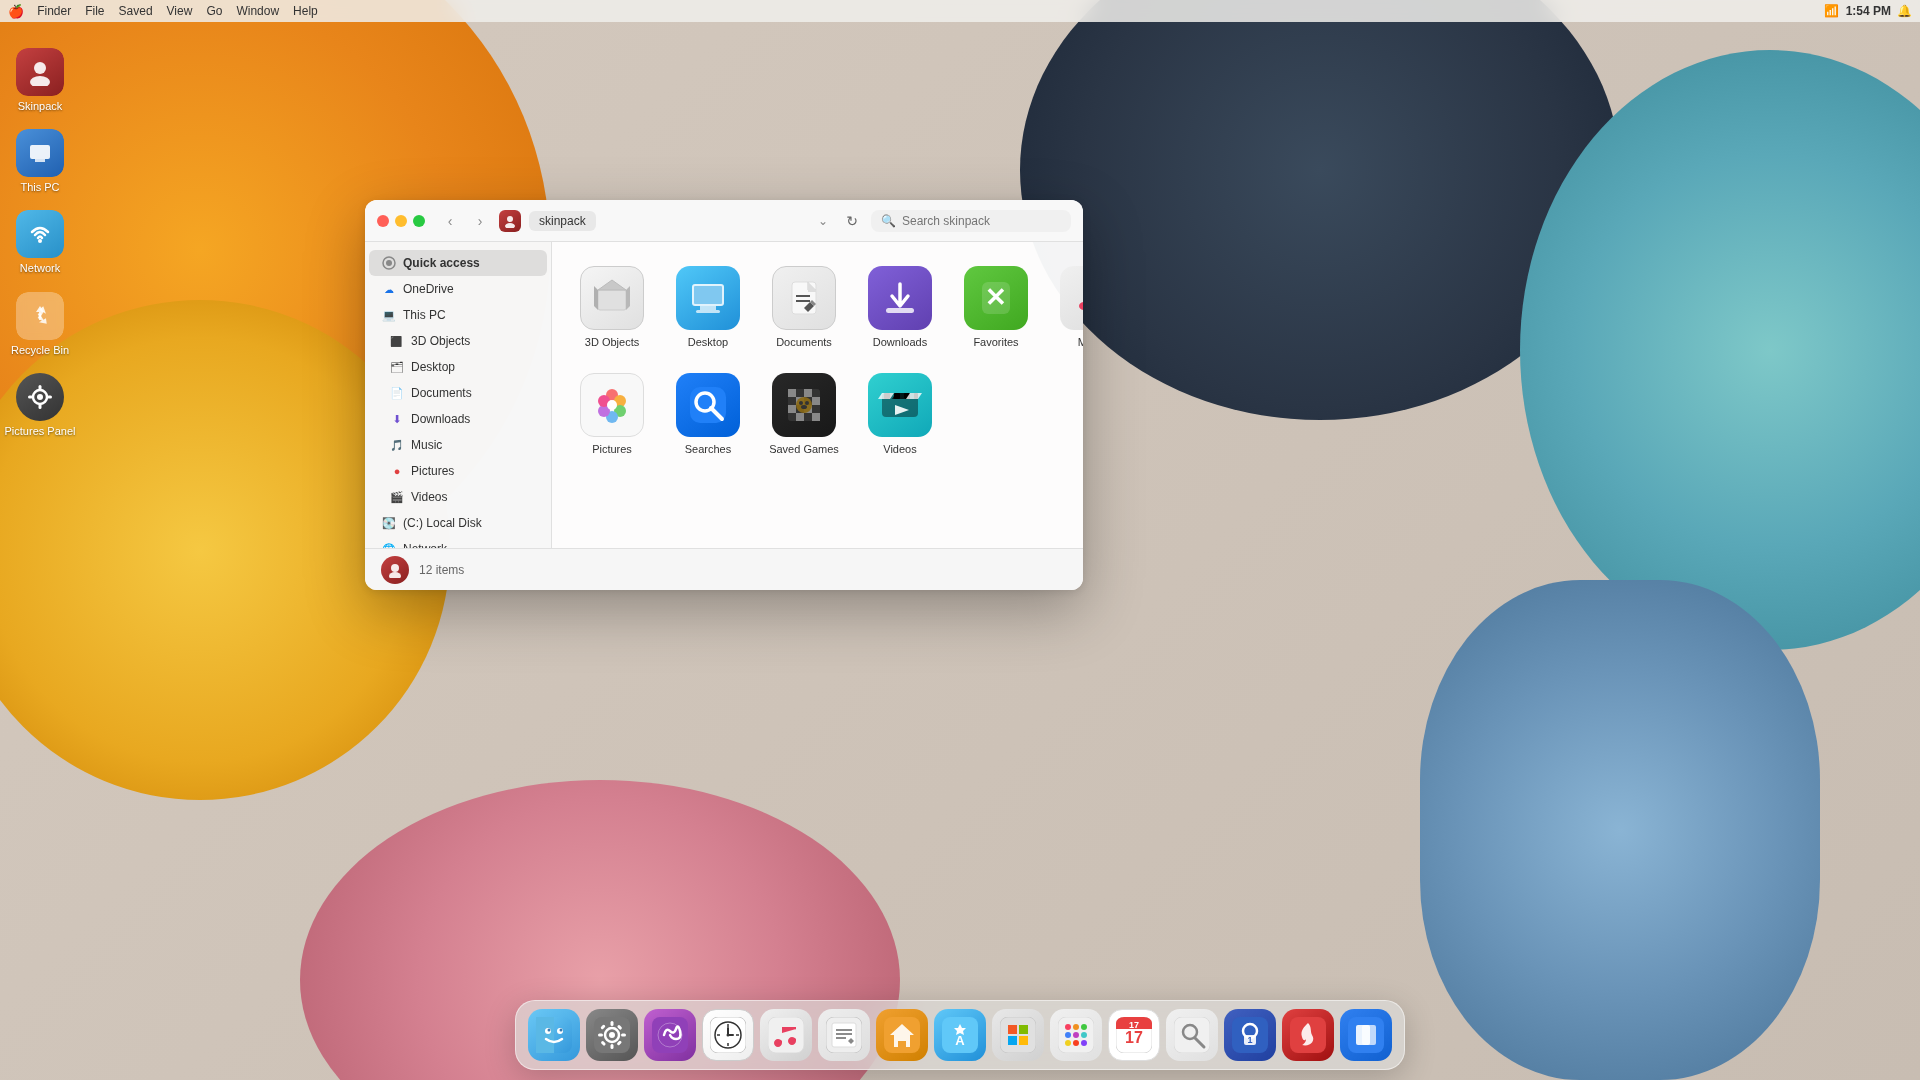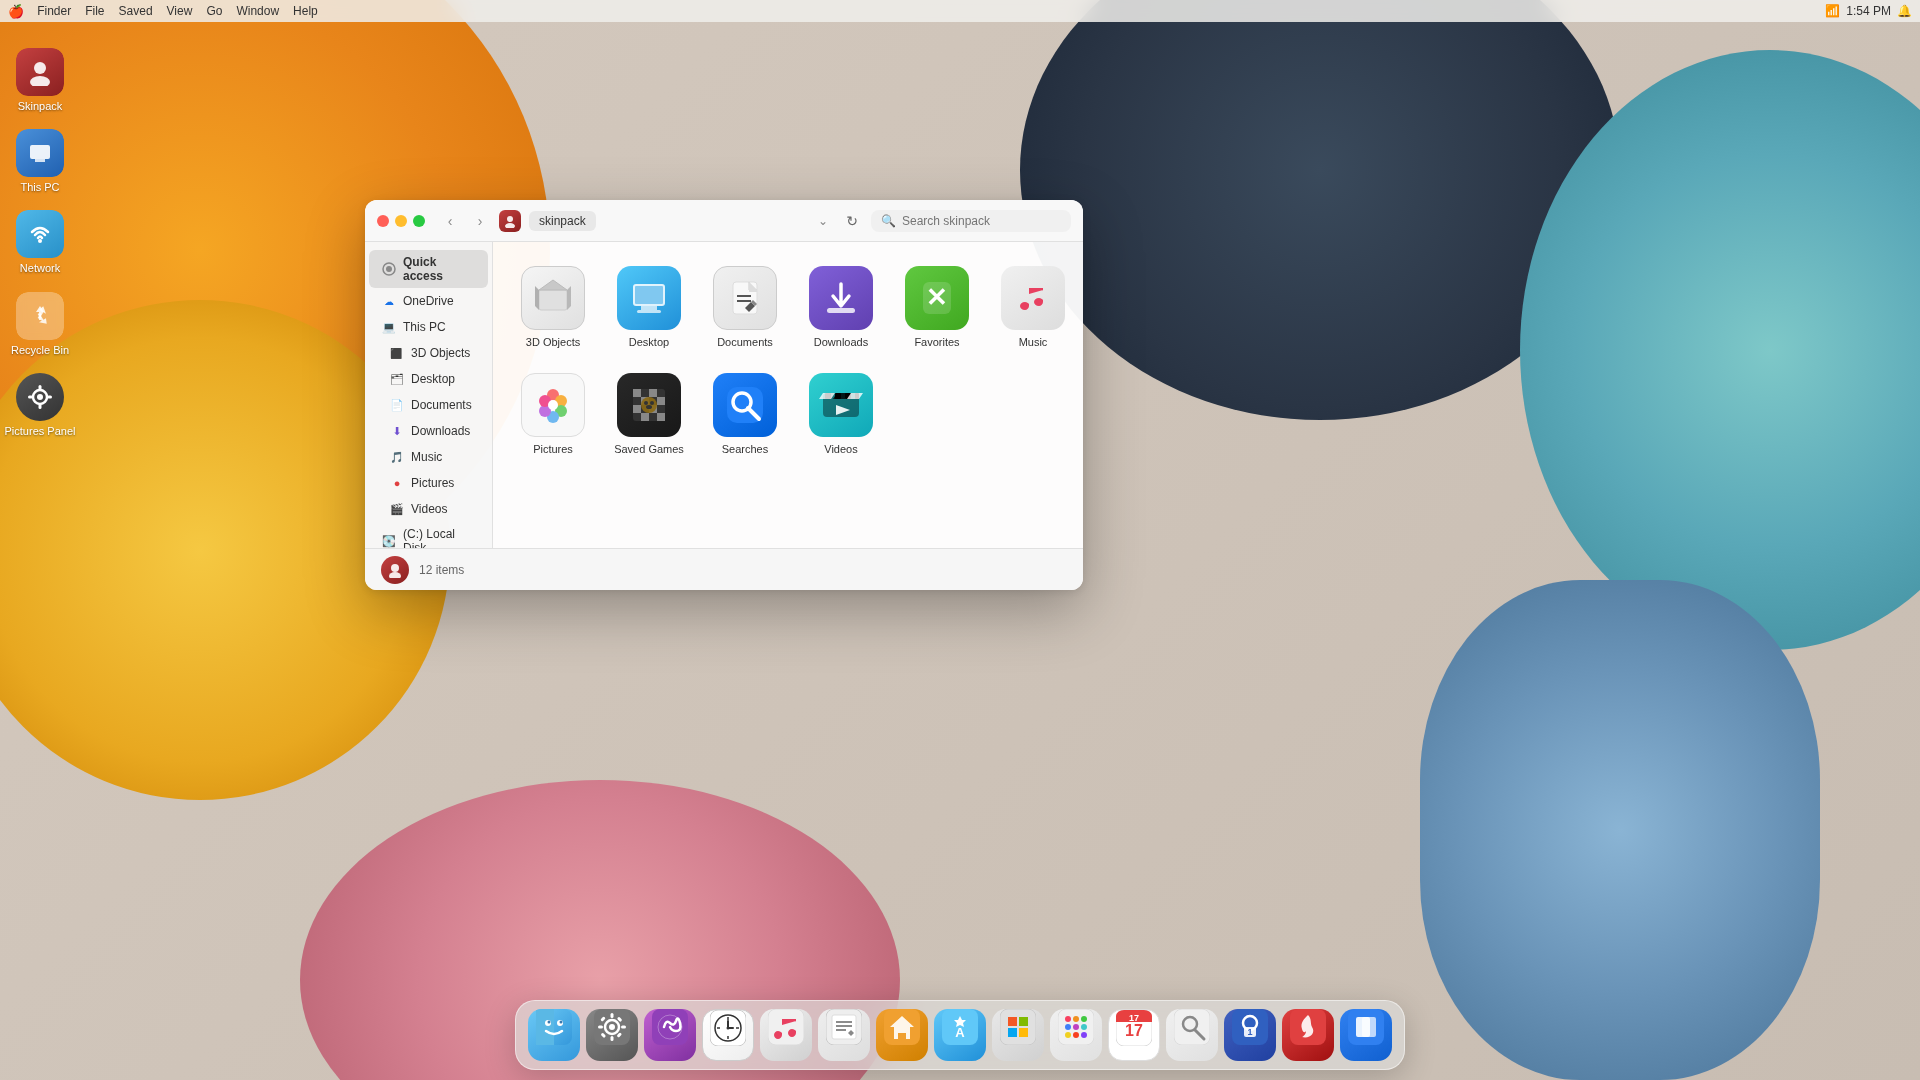--- a/index.html
+++ b/index.html
@@ -96,21 +96,21 @@
       font-weight: 500;
     }
     .top-bar-right {
       display: flex;
       align-items: center;
       gap: 6px;
     }
     .time-text {
       font-size: 12px;
       color: #333;
-      font-weight: 400;
+      font-weight: 700;
     }
 
     
     .desktop-icons {
       position: absolute;
       top: 30px; left: 0;
       display: flex;
       flex-direction: column;
       gap: 0;
       padding: 10px 0;
@@ -278,21 +278,21 @@
 
     
     .window-body {
       display: flex;
       flex: 1;
       overflow: hidden;
     }
 
     
     .sidebar {
-      width: 128px;
+      width: 187px;
       background: rgba(245,245,245,0.8);
       border-right: 1px solid #e0e0e0;
       padding: 8px 0;
       overflow-y: auto;
       flex-shrink: 0;
     }
     .sidebar-item {
       display: flex;
       align-items: center;
       padding: 5px 12px;
@@ -382,21 +382,21 @@
       padding: 8px 12px;
       display: flex;
       align-items: center;
       gap: 6px;
       border: 1px solid rgba(255,255,255,0.5);
       box-shadow: 0 8px 32px rgba(0,0,0,0.2);
     }
     .dock-icon {
       width: 52px; height: 52px;
       border-radius: 14px;
-      display: flex; justify-content: center;
+      display: flex; align-items: center; justify-content: center;
       cursor: pointer;
       font-size: 28px;
       transition: transform 0.15s;
       overflow: hidden;
       flex-shrink: 0;
     }
 
     
     .di-finder { background: linear-gradient(145deg, #6ac8f5, #3498db); }
     .di-settings { background: linear-gradient(145deg, #888, #555); }
@@ -723,51 +723,51 @@
               <circle cx="22" cy="34" r="6" fill="#70b8f0"></circle>
               <circle cx="14" cy="28" r="6" fill="#c070e0"></circle>
               <circle cx="14" cy="18" r="6" fill="#f05090"></circle>
               <circle cx="22" cy="22" r="5" fill="white"></circle>
             </svg>
           </div>
           <span class="file-icon-label">Pictures</span>
         </div>
 
         <div class="file-icon-item">
+          <div class="file-icon-box fi-searches">
+            <svg width="44" height="44" viewBox="0 0 44 44">
+              <rect x="4" y="4" width="36" height="36" rx="10" fill="#2080f8"></rect>
+              <circle cx="19" cy="19" r="9" fill="none" stroke="white" stroke-width="3.5"></circle>
+              <line x1="25" y1="25" x2="36" y2="36" stroke="white" stroke-width="4" stroke-linecap="round"></line>
+            </svg>
+          </div>
+          <span class="file-icon-label">Searches</span>
+        </div>
+
+        <div class="file-icon-item">
           <div class="file-icon-box fi-savedgames">
             <svg width="44" height="44" viewBox="0 0 44 44">
 
               <rect x="6" y="6" width="32" height="32" rx="3" fill="#333"></rect>
               <rect x="6" y="6" width="8" height="8" fill="#888"></rect>
               <rect x="22" y="6" width="8" height="8" fill="#888"></rect>
               <rect x="14" y="14" width="8" height="8" fill="#888"></rect>
               <rect x="30" y="14" width="8" height="8" fill="#888"></rect>
               <rect x="6" y="22" width="8" height="8" fill="#888"></rect>
               <rect x="22" y="22" width="8" height="8" fill="#888"></rect>
               <rect x="14" y="30" width="8" height="8" fill="#888"></rect>
               <rect x="30" y="30" width="8" height="8" fill="#888"></rect>
 
               <circle cx="22" cy="22" r="8" fill="#8B6914" opacity="0.9"></circle>
               <circle cx="19" cy="20" r="2" fill="#333"></circle>
               <circle cx="25" cy="20" r="2" fill="#333"></circle>
               <ellipse cx="22" cy="24" rx="3" ry="2" fill="#333"></ellipse>
             </svg>
           </div>
           <span class="file-icon-label">Saved Games</span>
-        </div>
-
-        <div class="file-icon-item">
-          <div class="file-icon-box fi-searches">
-            <svg width="44" height="44" viewBox="0 0 44 44">
-              <rect x="4" y="4" width="36" height="36" rx="10" fill="#2080f8"></rect>
-              <circle cx="19" cy="19" r="9" fill="none" stroke="white" stroke-width="3.5"></circle>
-              <line x1="25" y1="25" x2="36" y2="36" stroke="white" stroke-width="4" stroke-linecap="round"></line>
-            </svg>
-          </div>
-          <span class="file-icon-label">Searches</span>
         </div>
 
         <div class="file-icon-item">
           <div class="file-icon-box fi-videos">
             <svg width="44" height="44" viewBox="0 0 44 44">
 
               <rect x="4" y="10" width="36" height="24" rx="4" fill="rgba(0,0,0,0.4)"></rect>
 
               <rect x="6" y="10" width="6" height="6" rx="1" fill="black"></rect>
               <rect x="16" y="10" width="6" height="6" rx="1" fill="black"></rect>

